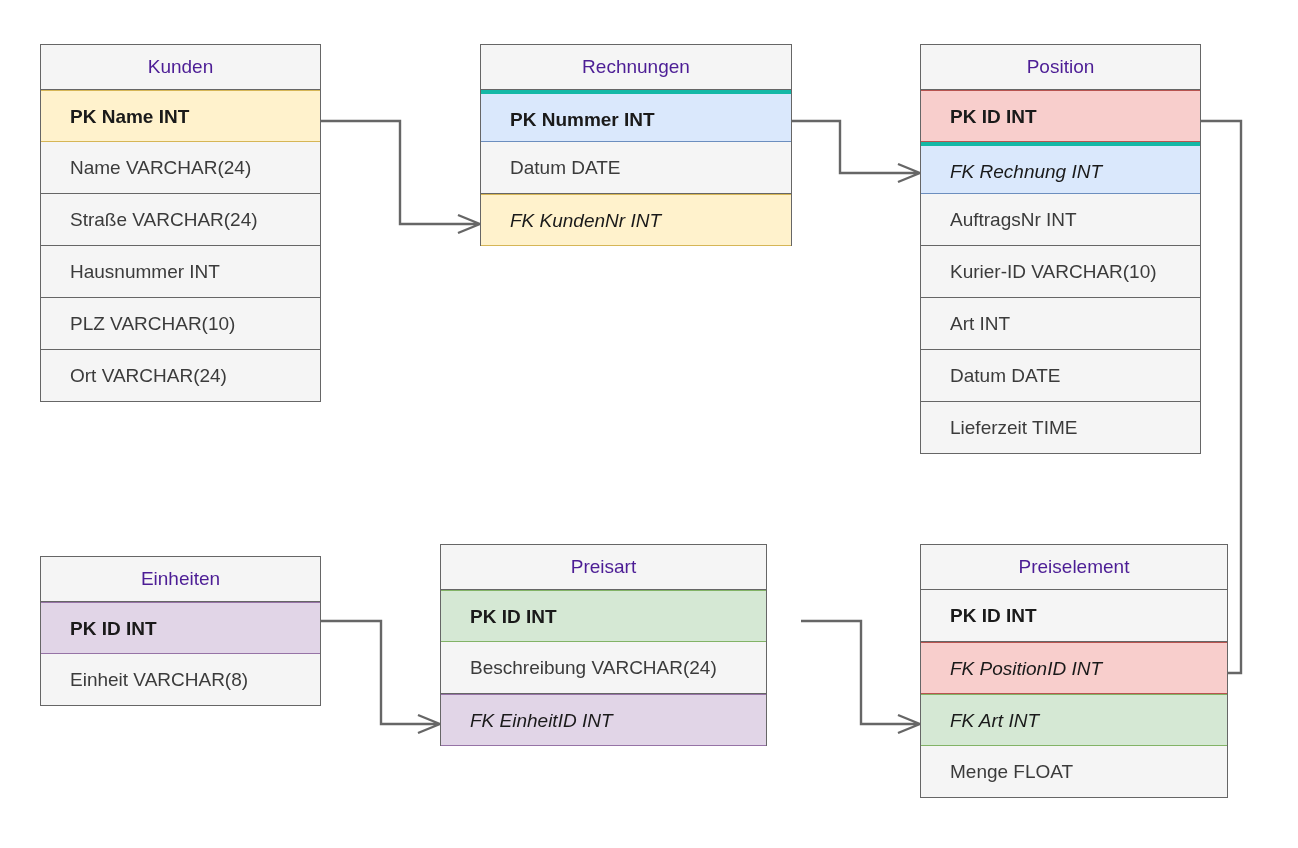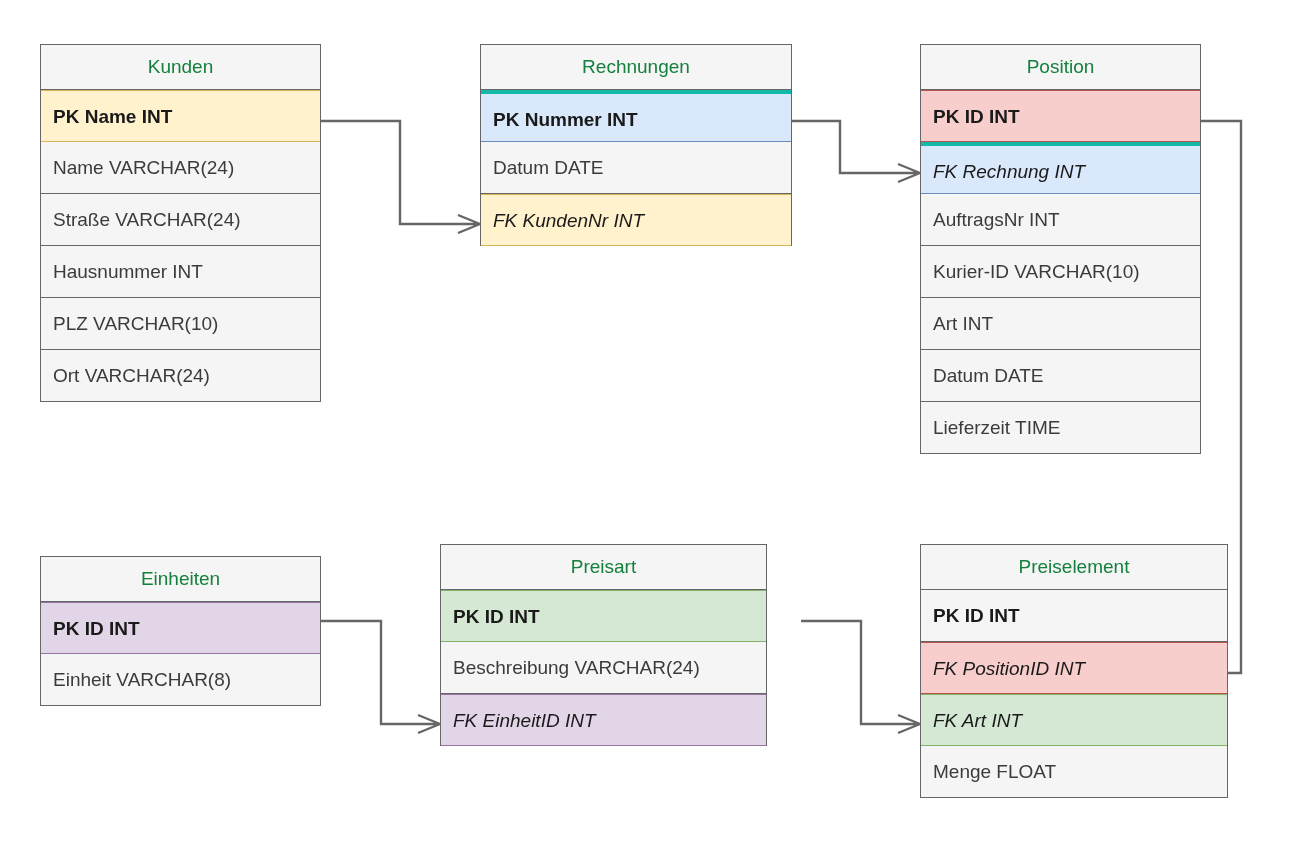--- a/index.html
+++ b/index.html
@@ -38,32 +38,32 @@
     border: 1px solid #666666;
     border-bottom: none;
   }
 
   .entity-header {
     box-sizing: border-box;
     height: 45px;
     line-height: 44px;
     text-align: center;
     font-size: 19px;
-    color: #15803d;
+    color: #4c1d95;
     background: #f5f5f5;
     border-bottom: 1px solid #666666;
     white-space: nowrap;
     overflow: hidden;
   }
 
   .attr {
     box-sizing: border-box;
     height: 52px;
     line-height: 51px;
-    padding-left: 12px;
+    padding-left: 29px;
     font-size: 19px;
     color: #3b3b3b;
     background: #f5f5f5;
     border-bottom: 1px solid #666666;
     white-space: nowrap;
     overflow: hidden;
   }
 
   .attr.pk {
     font-weight: bold;

